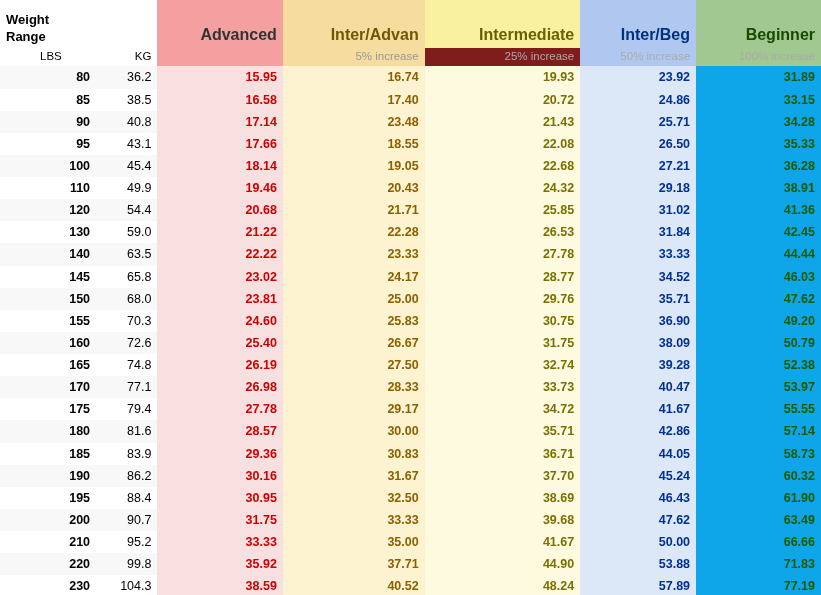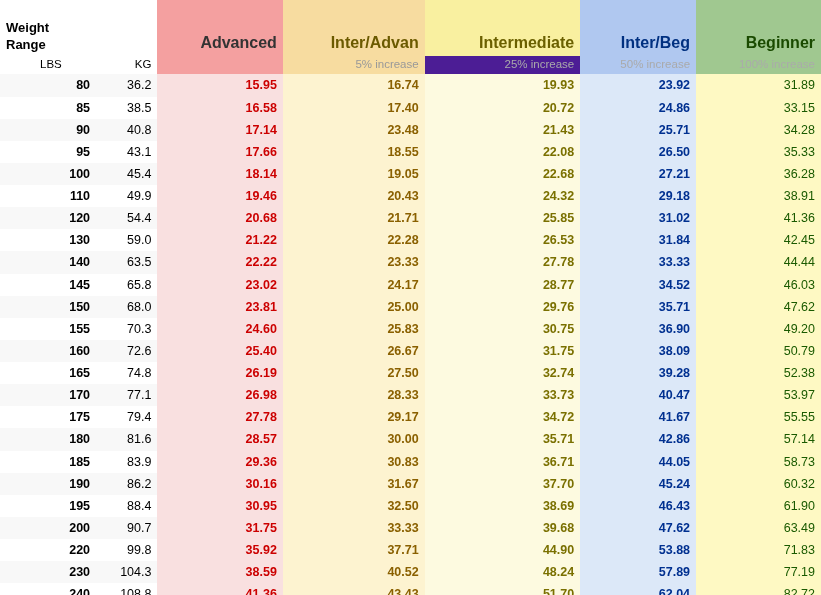--- a/index.html
+++ b/index.html
@@ -39,32 +39,32 @@
     .hdr-beginner    { background: #a0c890; color: #1a4a00; }
 
     
     .subhdr-row th {
       font-size: 11.5px;
       font-weight: normal;
       padding-top: 0;
     }
     .subhdr-advanced    { background: #f4a0a0; color: #888; }
     .subhdr-interadvan  { background: #f7dca0; color: #999; }
-    .subhdr-intermediate{ background: #4c1d95; color: #aaa; padding-left: 34px; }
+    .subhdr-intermediate{ background: #7f1d1d; color: #aaa; padding-left: 34px; }
     .subhdr-interbeg    { background: #b0c8f0; color: #aaa; margin-top: 8px; }
     .subhdr-beginner    { background: #a0c890; color: #aaa; }
 
     
     .cell-lbs    { background: #fff; color: #000; font-weight: bold; text-align: right; }
     .cell-kg     { background: #fff; color: #000; text-align: right; }
     .cell-adv    { background: #f9e0e0; color: #cc0000; font-weight: bold; }
     .cell-ia     { background: #fdf3d0; color: #8a6000; font-weight: bold; margin-left: 47px; }
     .cell-inter  { background: #fdfae0; color: #7a7000; font-weight: bold; }
     .cell-ib     { background: #dce8f8; color: #003090; font-weight: bold; }
-    .cell-beg    { background: #fef9c3; color: #1a5a00; font-weight: normal; }
+    .cell-beg    { background: #0ea5e9; color: #1a5a00; font-weight: bold; }
 
     
     .hdr-topleft {
       background: #fff;
       text-align: left;
       font-weight: bold;
       font-size: 13px;
       vertical-align: top;
       color: #000;
       line-height: 1.3;
@@ -82,21 +82,21 @@
     tbody tr:nth-child(odd)  td.cell-kg   { background: #f8f8f8; }
     tbody tr:nth-child(even) td.cell-kg   { background: #fff; }
   </style>
 </head>
 <body>
 
 <div class="table-container">
   <table>
     <thead>
       <tr>
-        <th colspan="2" class="hdr-topleft" style="white-space:pre-line; vertical-align:top; padding-top:20px;">Weight
+        <th colspan="2" class="hdr-topleft" style="white-space:pre-line; vertical-align:top; padding-top:12px;">Weight
 Range</th>
         <th class="hdr-advanced">Advanced</th>
         <th class="hdr-interadvan">Inter/Advan</th>
         <th class="hdr-intermediate">Intermediate</th>
         <th class="hdr-interbeg">Inter/Beg</th>
         <th class="hdr-beginner">Beginner</th>
       </tr>
       <tr class="subhdr-row">
         <th class="subhdr-topleft" style="text-align:left;padding-left:40px;">LBS</th>
         <th class="subhdr-topleft" style="text-align:right;margin-top:15px;">KG</th>
@@ -291,20 +291,29 @@
         <tr>
           <td class="cell-lbs">200</td>
           <td class="cell-kg">90.7</td>
           <td class="cell-adv">31.75</td>
           <td class="cell-ia">33.33</td>
           <td class="cell-inter">39.68</td>
           <td class="cell-ib">47.62</td>
           <td class="cell-beg">63.49</td>
         </tr>
         <tr>
+          <td class="cell-lbs">210</td>
+          <td class="cell-kg">95.2</td>
+          <td class="cell-adv">33.33</td>
+          <td class="cell-ia">35.00</td>
+          <td class="cell-inter">41.67</td>
+          <td class="cell-ib">50.00</td>
+          <td class="cell-beg">66.66</td>
+        </tr>
+        <tr>
           <td class="cell-lbs">220</td>
           <td class="cell-kg">99.8</td>
           <td class="cell-adv">35.92</td>
           <td class="cell-ia">37.71</td>
           <td class="cell-inter">44.90</td>
           <td class="cell-ib">53.88</td>
           <td class="cell-beg">71.83</td>
         </tr>
         <tr>
           <td class="cell-lbs">230</td>

